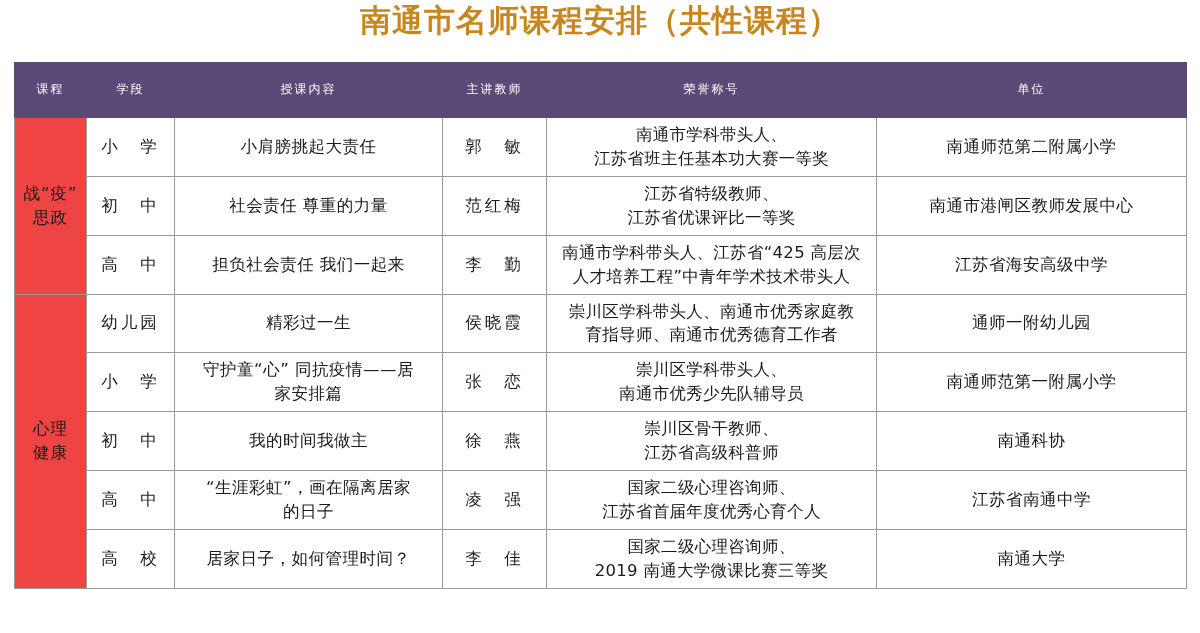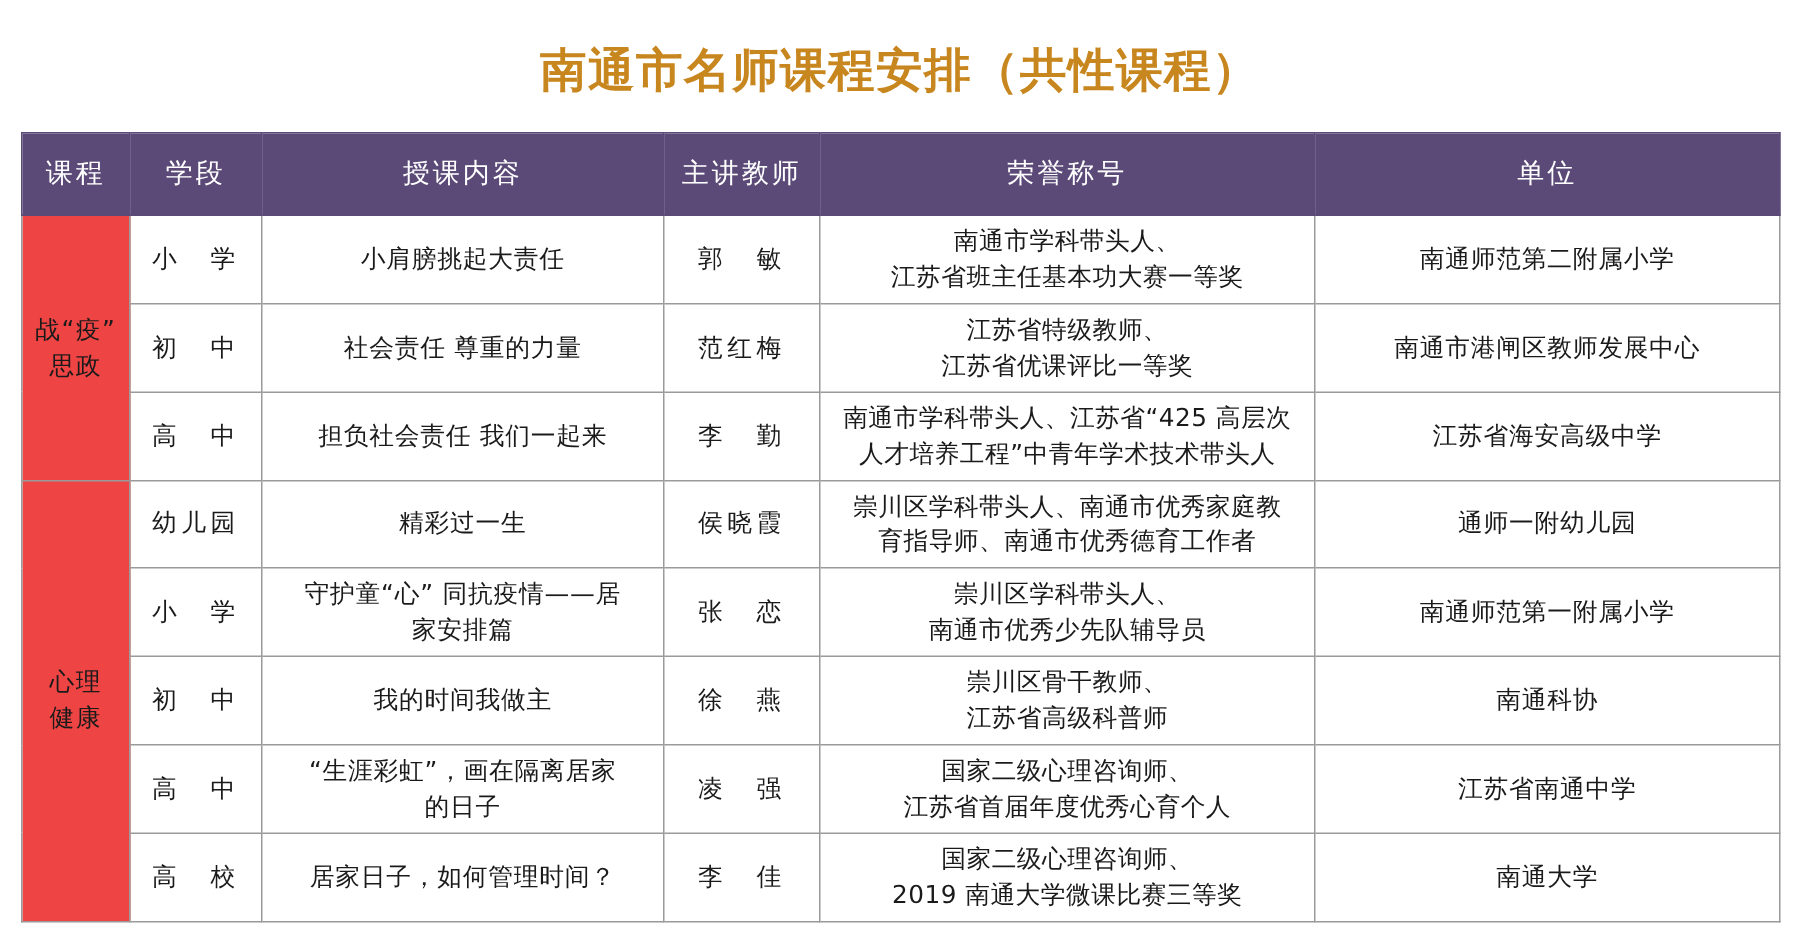--- a/index.html
+++ b/index.html
@@ -20,21 +20,20 @@
     height: 633px;
     box-sizing: border-box;
     padding: 0;
   }
   .title {
     text-align: center;
     font-size: 31px;
     font-weight: bold;
     color: #C8861E;
     letter-spacing: 1px;
-    padding-top: 26px;
     padding-bottom: 20px;
     font-family: "DejaVu Sans", "Liberation Sans", sans-serif;
   }
   table.schedule {
     border-collapse: collapse;
     width: 1172px;
     margin: 0 14px;
     table-layout: fixed;
   }
   table.schedule th,
@@ -44,21 +43,21 @@
     vertical-align: middle;
     font-size: 16.5px;
     line-height: 1.45;
     padding: 5px 4px;
     font-family: "DejaVu Sans", "Liberation Sans", sans-serif;
   }
   table.schedule thead th {
     background: #5B4A78;
     color: #ffffff;
     font-weight: normal;
-    font-size: 18px;
+    font-size: 12px;
     height: 44px;
     letter-spacing: 2px;
     border: 1px solid #5B4A78;
   }
   td.group {
     background: #ef4444;
     font-size: 17px;
     letter-spacing: 1px;
     line-height: 1.5;
   }

